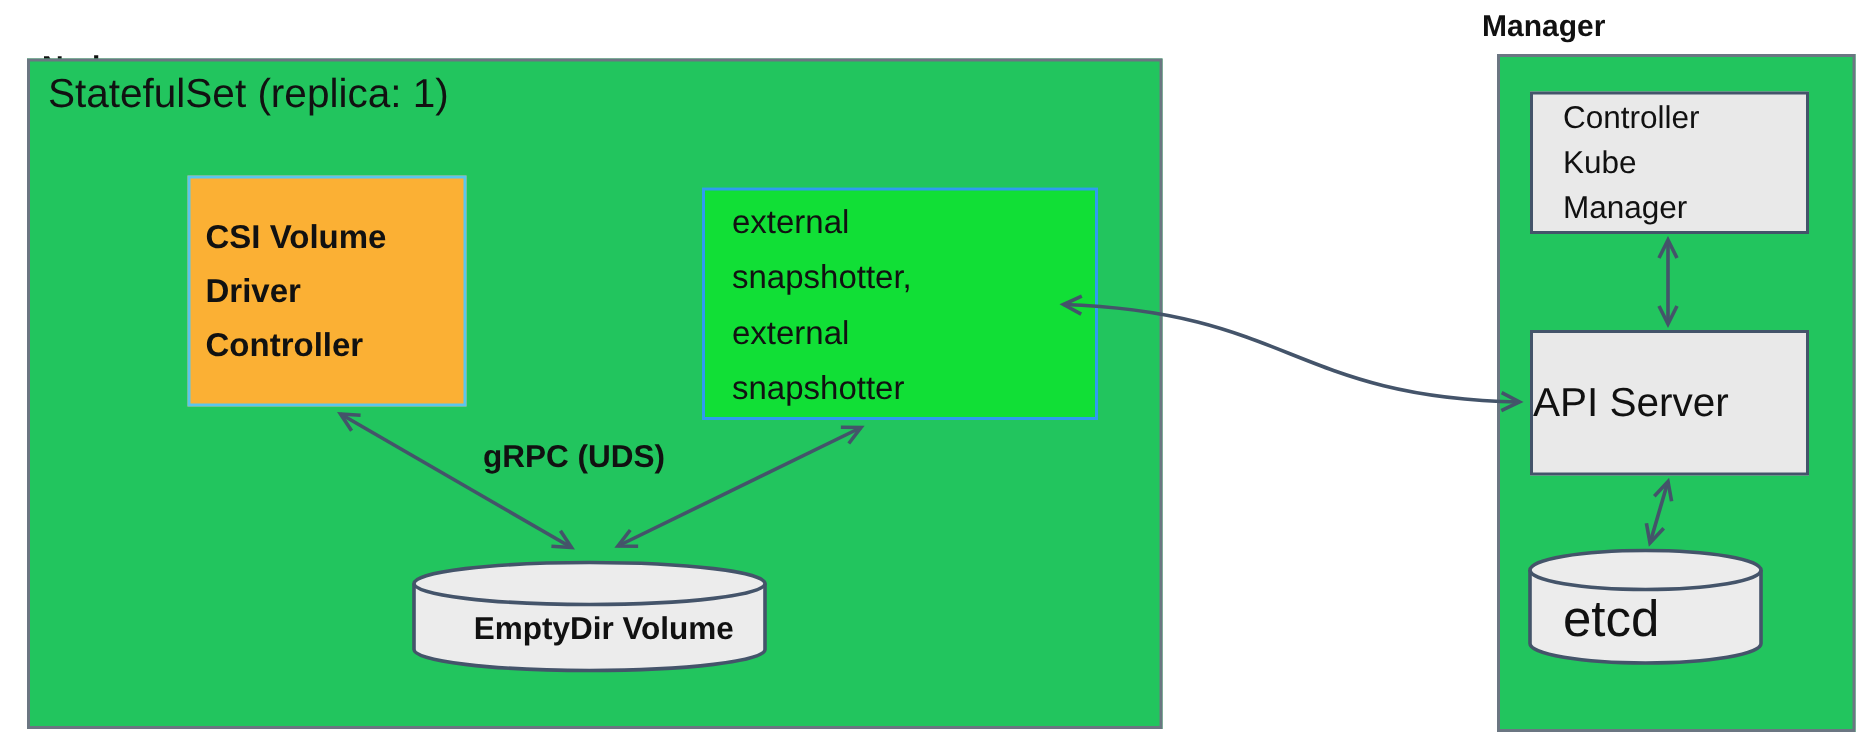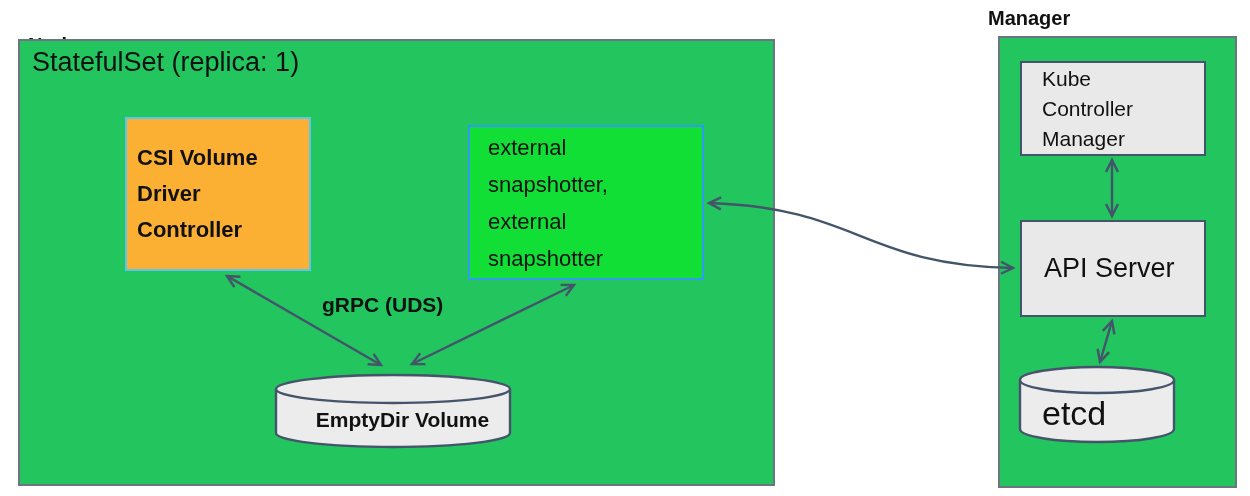--- a/index.html
+++ b/index.html
@@ -51,21 +51,21 @@
     background: #fbb034;
     border: 2px solid #5bc6ee;
     padding-left: 10px;
     font-size: 22px;
     font-weight: 700;
     line-height: 36px;
   }
 
   .sidecar-box {
     left: 468px; top: 125px;
-    width: 236px; height: 155px;
+    width: 264px; height: 155px;
     background: #11df36;
     border: 2px solid #2f9cf0;
     padding-left: 18px;
     font-size: 22px;
     font-weight: 400;
     line-height: 37px;
   }
 
   .kcm-box {
     left: 1020px; top: 61px;
@@ -76,21 +76,20 @@
     font-size: 21px;
     font-weight: 400;
     line-height: 30px;
   }
 
   .api-box {
     left: 1020px; top: 220px;
     width: 186px; height: 97px;
     background: #e9e9e9;
     border: 2px solid #44546a;
-    padding-left: 22px;
     font-size: 27px;
     font-weight: 400;
   }
 
   .grpc-label {
     position: absolute;
     left: 322px; top: 293px;
     font-size: 21px;
     font-weight: 700;
     white-space: nowrap;
@@ -146,22 +145,22 @@
     <div>snapshotter</div>
   </div>
 
   <div class="grpc-label">gRPC (UDS)</div>
 
   <div class="group-label" style="left:988px; top:7px;">Manager</div>
 
   <div class="outer-box" style="left:998px; top:36px; width:239px; height:452px;"></div>
 
   <div class="shape-box kcm-box">
+    <div>Controller</div>
     <div>Kube</div>
-    <div>Controller</div>
     <div>Manager</div>
   </div>
 
   <div class="shape-box api-box">
     <div>API Server</div>
   </div>
 
   <svg class="overlay" viewBox="0 0 1250 496" xmlns="http://www.w3.org/2000/svg">
     <defs>
       <marker id="vhead" markerUnits="userSpaceOnUse" markerWidth="18" markerHeight="18" viewBox="0 0 18 18" refX="15" refY="9" orient="auto-start-reverse">

